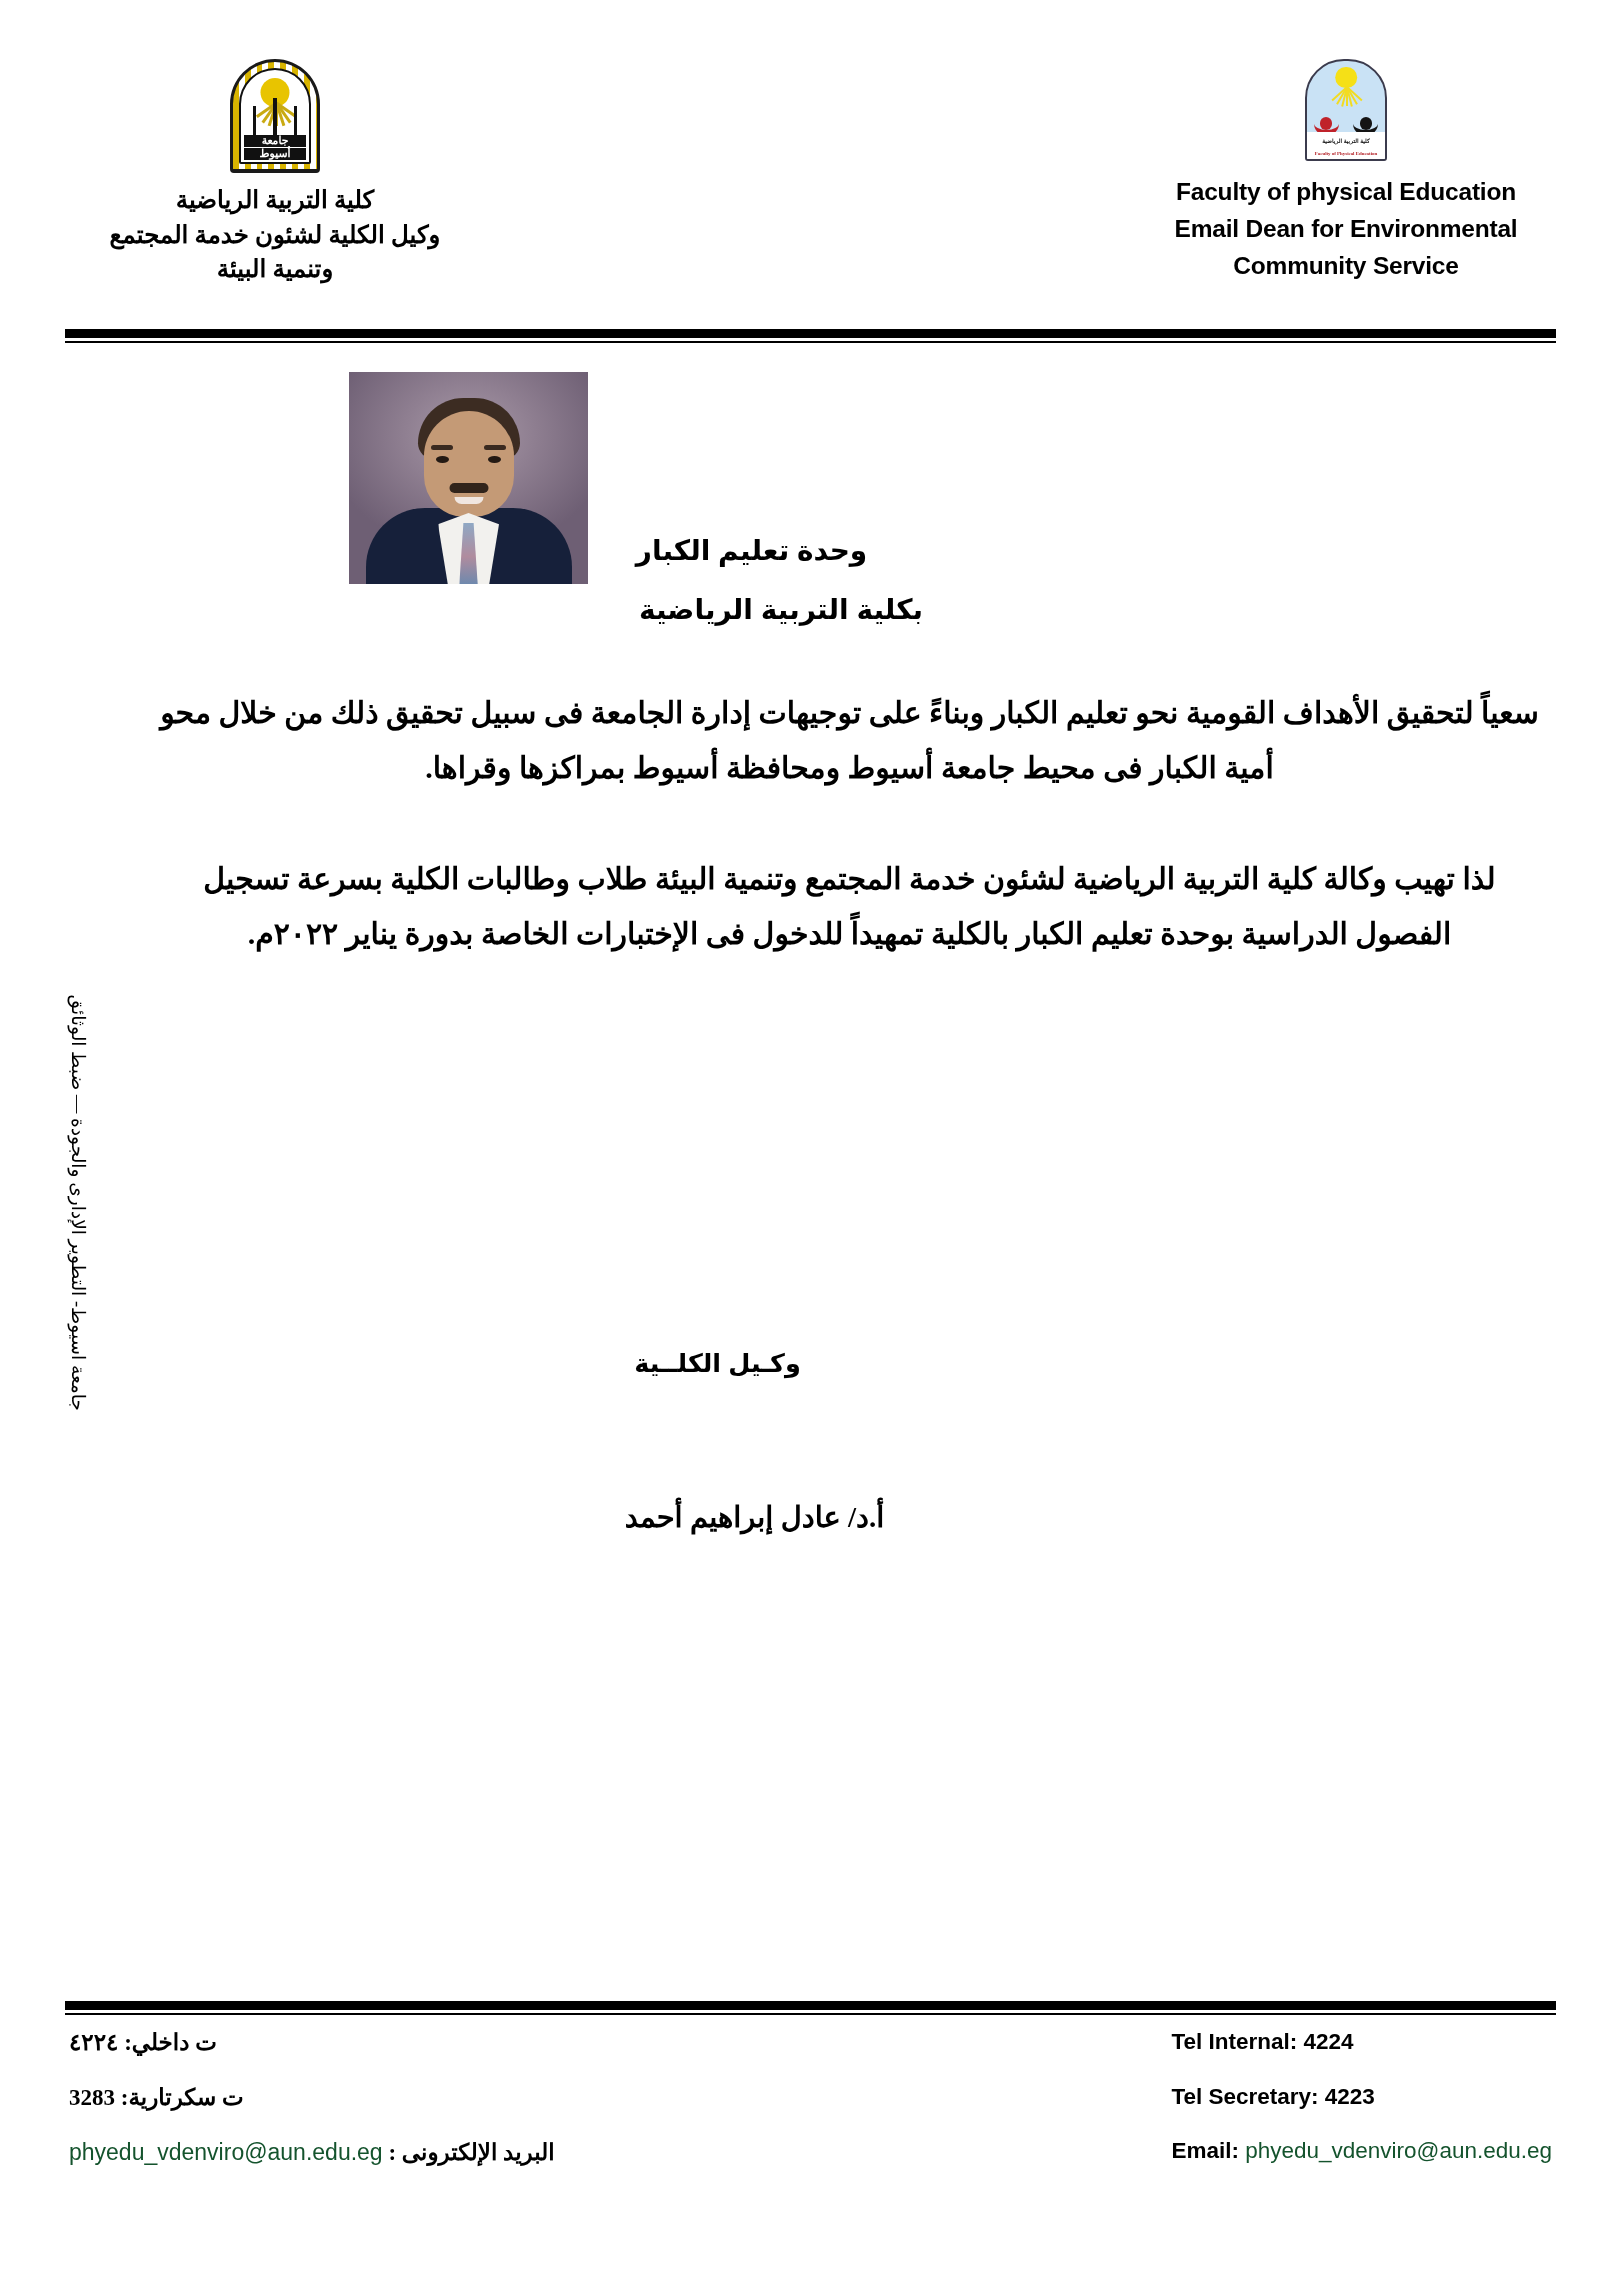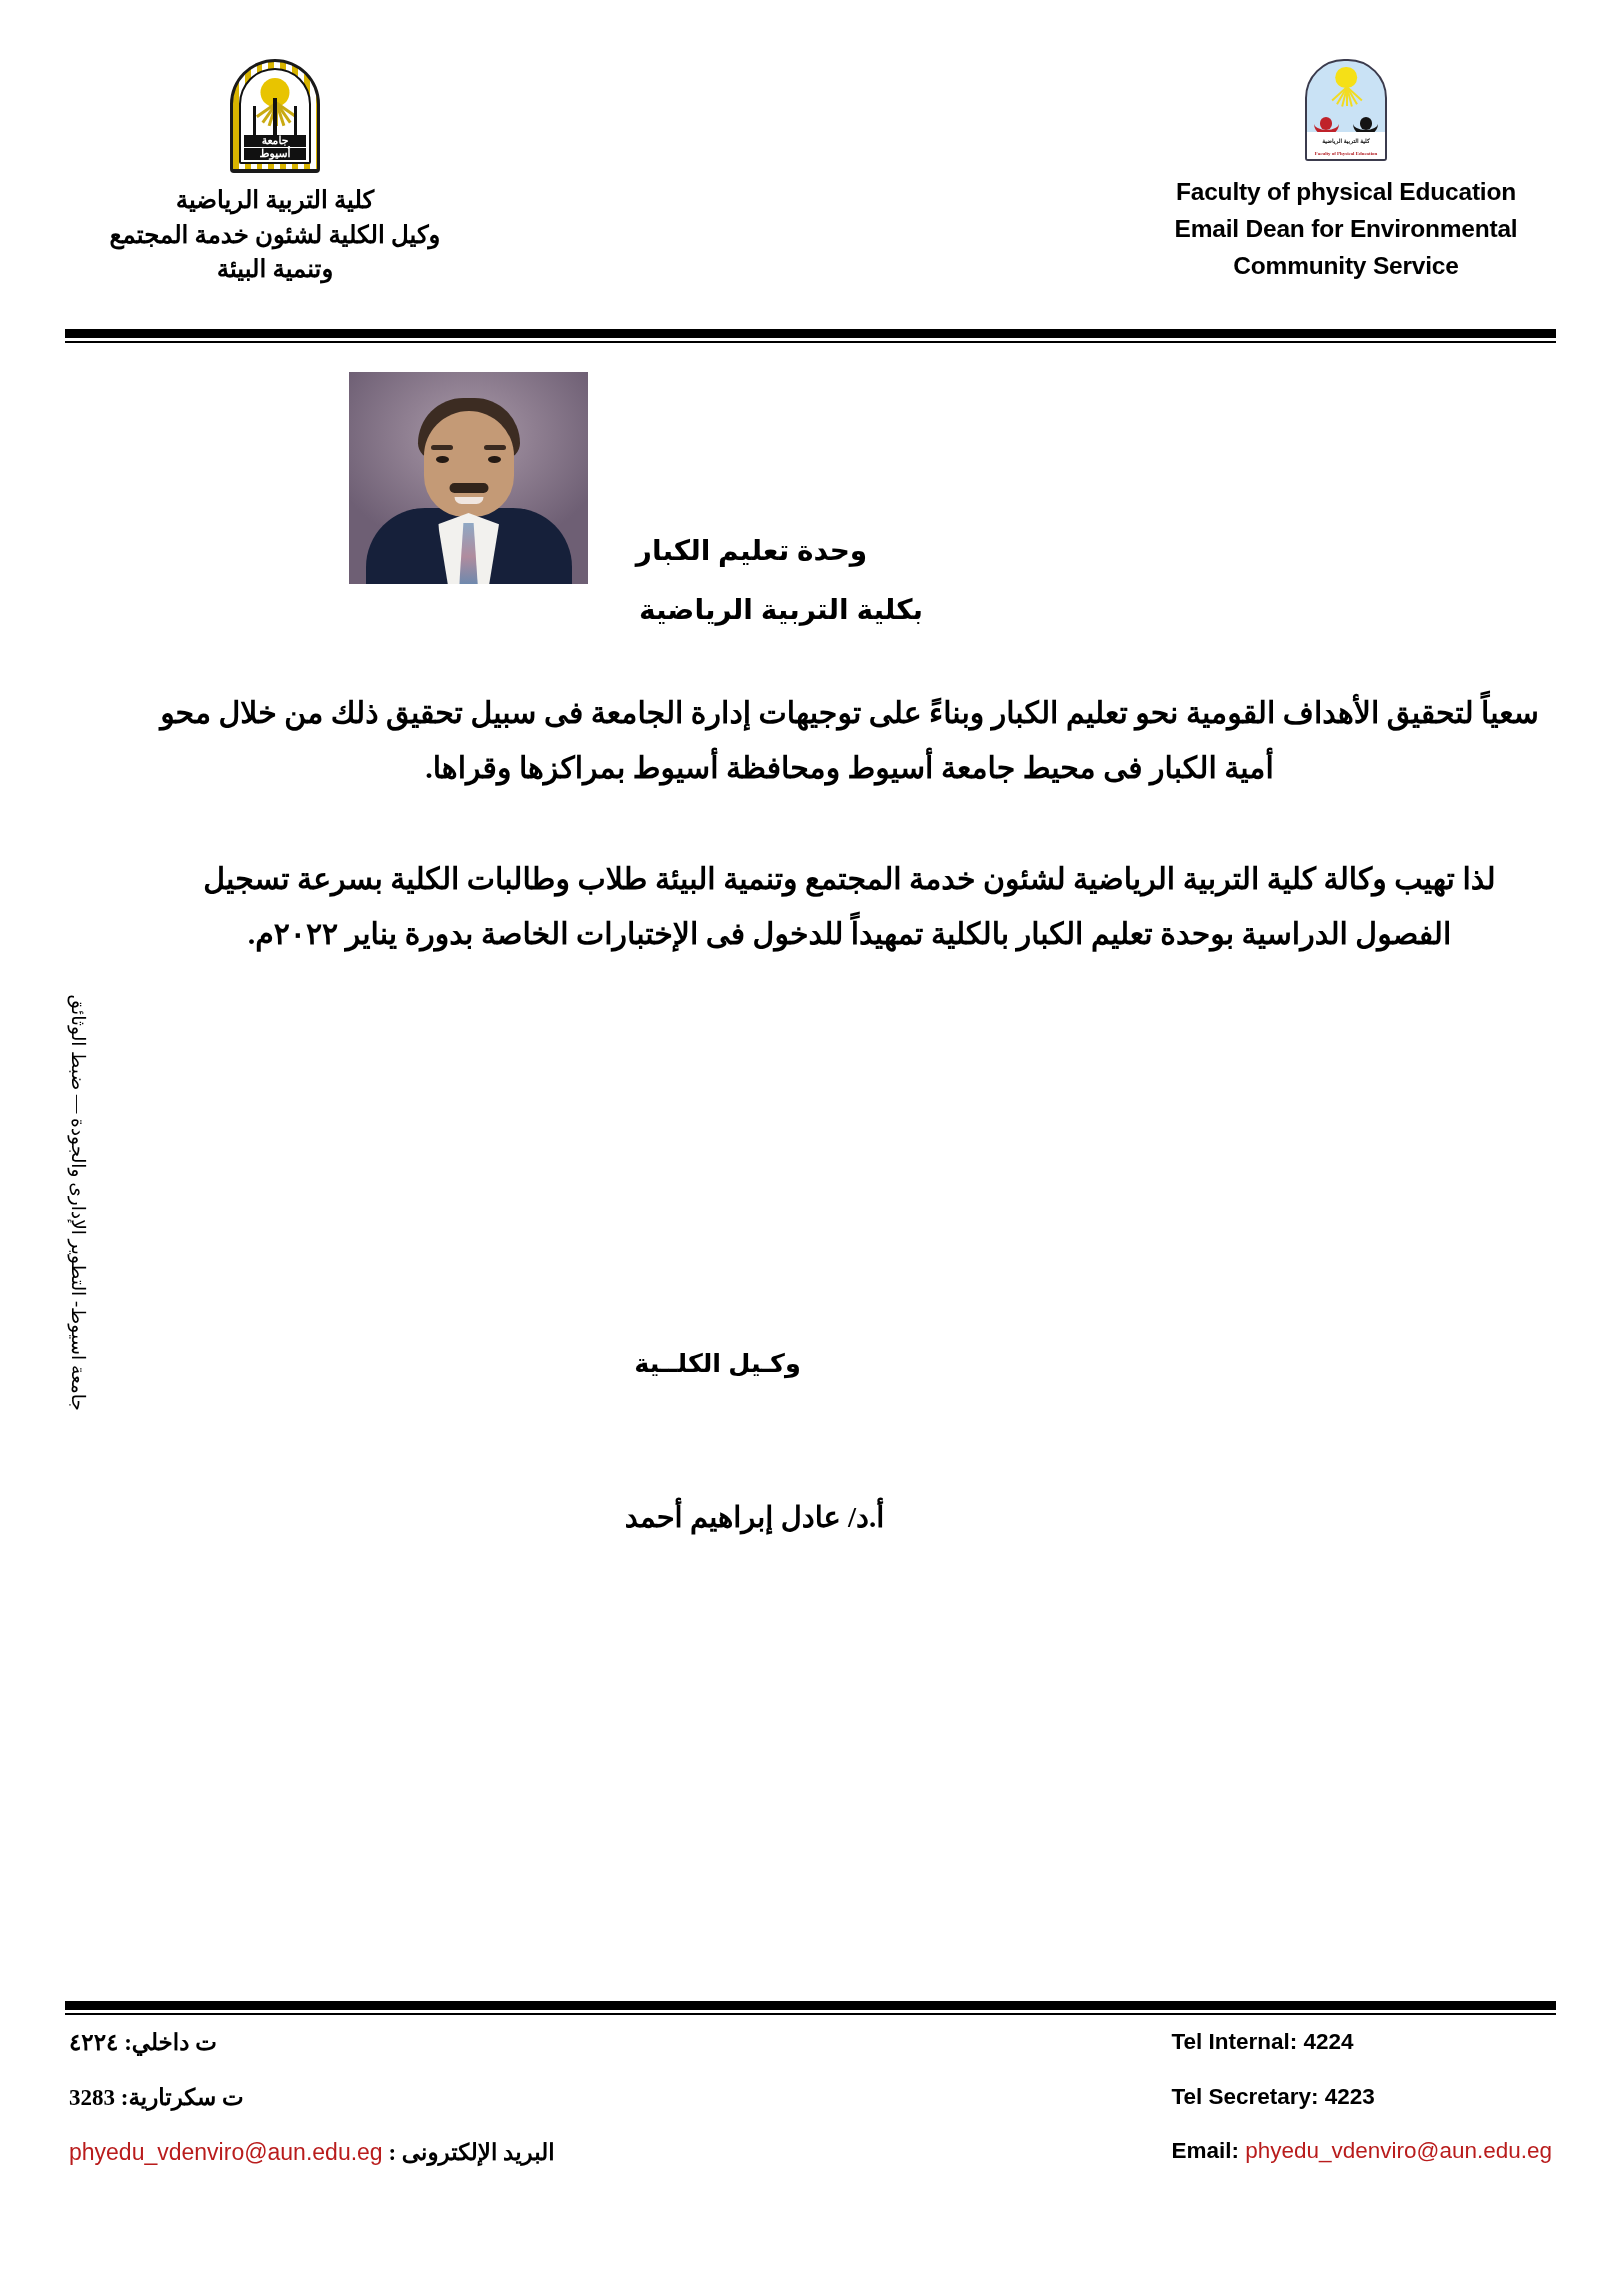--- a/index.html
+++ b/index.html
@@ -421,21 +421,21 @@
     font-family: "Liberation Sans", "DejaVu Sans", sans-serif;
     font-weight: bold;
     font-size: 22.5px;
     line-height: 1.0;
     margin-bottom: 32px;
     direction: ltr;
     white-space: nowrap;
   }
   .f-en:last-child { margin-bottom: 0; }
   .email-link {
-    color: #b91c1c;
+    color: #14532d;
     font-weight: normal;
     font-family: "Liberation Sans", "DejaVu Sans", sans-serif;
     text-decoration: none;
     direction: ltr;
     unicode-bidi: embed;
   }
 </style>
 </head>
 <body>
 

